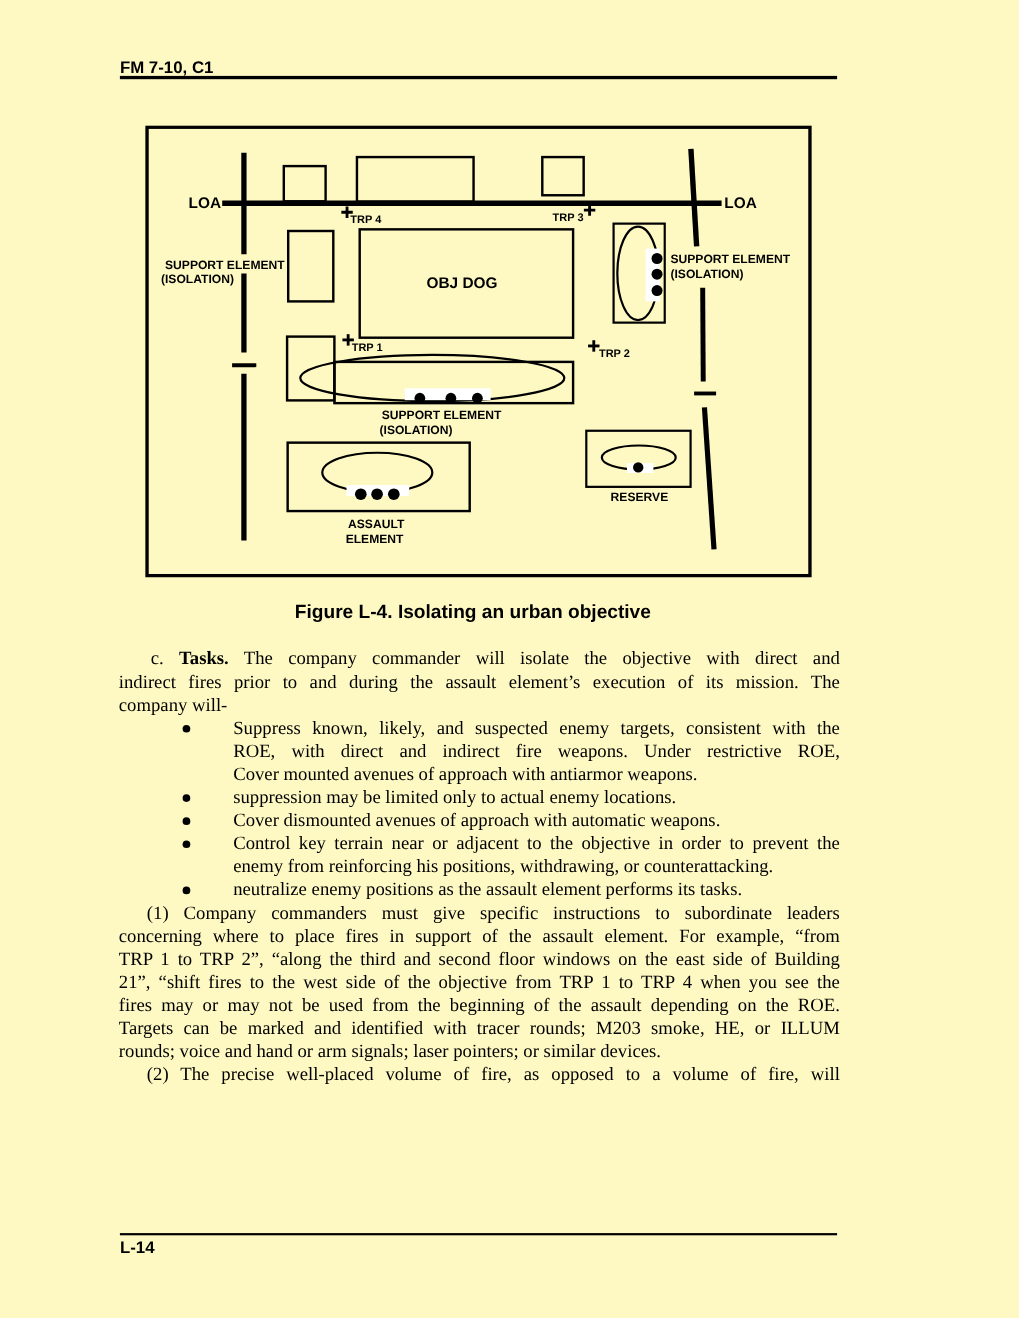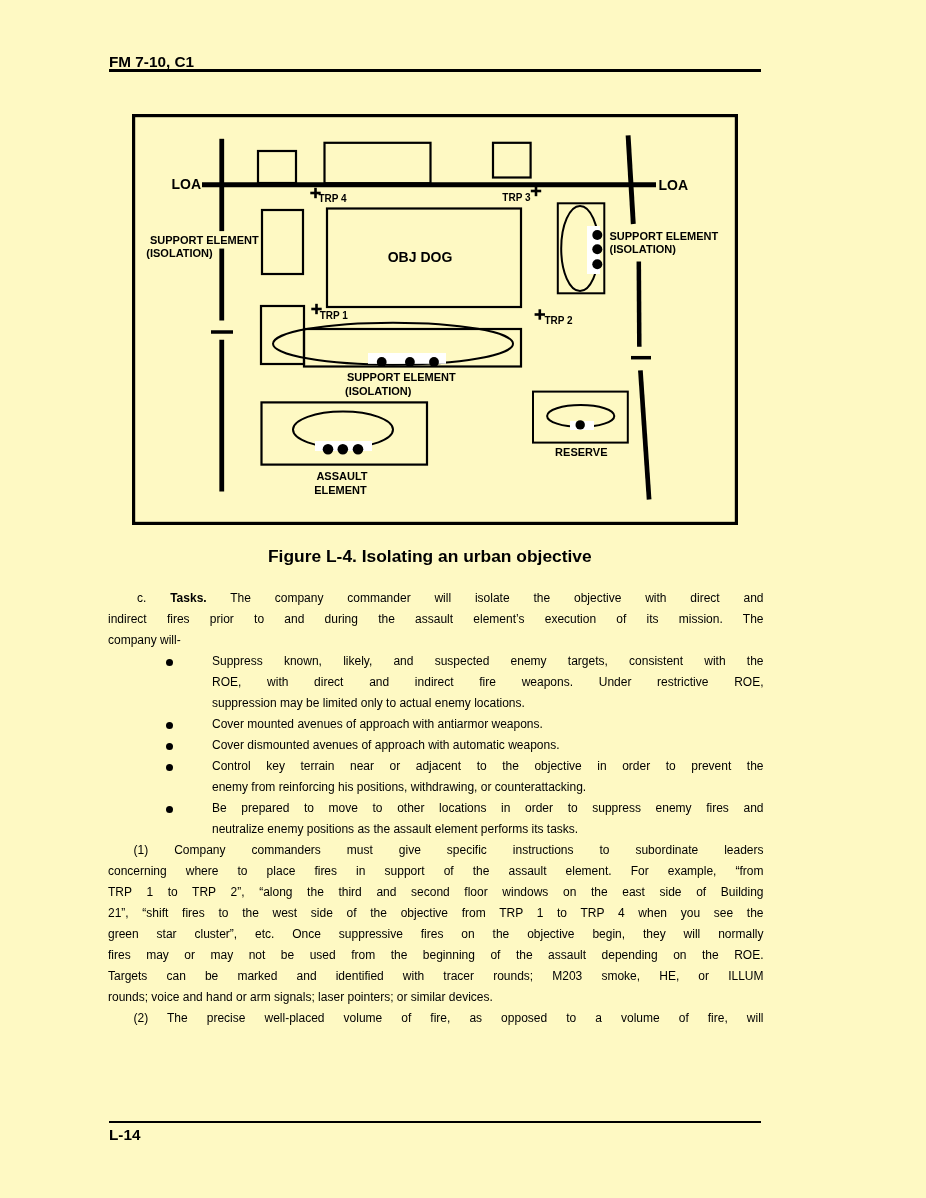--- a/index.html
+++ b/index.html
@@ -1,21 +1,21 @@
 <!DOCTYPE html>
 <html><head>
 <meta charset="utf-8">
 <style>
 html,body{margin:0;padding:0}
 #page{position:relative;width:926px;height:1198px;background:#fef9c3;overflow:hidden;color:#000}
 .abs{position:absolute}
 #hdr{position:absolute;left:109px;top:53px;font:bold 15.3px/18px "Liberation Sans",sans-serif}
 #hrule{position:absolute;left:108.6px;top:69.1px;width:652.4px;height:2.6px;background:#000}
 #cap{position:absolute;left:268px;top:546px;font:bold 17.4px/20px "Liberation Sans",sans-serif}
-#body{position:absolute;left:108px;top:588.3px;width:655.5px;font-family:Liberation Sans, sans-serif;font-size:12px;line-height:21px}
+#body{position:absolute;left:108px;top:588.3px;width:655.5px;font-family:Liberation Serif, serif;font-size:17px;line-height:21px}
 .ln{text-align:justify;text-align-last:justify;height:21px;overflow:visible}
 .lt{text-align:center;text-align-last:left;height:21px}
 .bl{margin-left:104px}
 .ind1{text-indent:29px}
 .ind2{text-indent:25.5px}
 .bu{position:absolute;width:7.4px;height:7.4px;border-radius:50%;background:#000}
 #frule{position:absolute;left:108.8px;top:1120.9px;width:652.2px;height:2.3px;background:#000}
 #ftr{position:absolute;left:109px;top:1126px;font:bold 15.3px/18px "Liberation Sans",sans-serif}
 </style>
 </head>
@@ -95,32 +95,30 @@
 <text x="449.3" y="341.8" font-size="11" text-anchor="middle">RESERVE</text>
 </g>
 </svg>
 <div id="cap">Figure L-4. Isolating an urban objective</div>
 <div id="body">
 <div class="ln ind1">c. <b>Tasks.</b> The company commander will isolate the objective with direct and</div>
 <div class="ln">indirect fires prior to and during the assault element’s execution of its mission. The</div>
 <div class="lt">company will-</div>
 <div class="ln bl">Suppress known, likely, and suspected enemy targets, consistent with the</div>
 <div class="ln bl">ROE, with direct and indirect fire weapons. Under restrictive ROE,</div>
+<div class="lt bl">Cover mounted avenues of approach with antiarmor weapons.</div>
 <div class="lt bl">suppression may be limited only to actual enemy locations.</div>
-<div class="lt bl">Cover mounted avenues of approach with antiarmor weapons.</div>
 <div class="lt bl">Cover dismounted avenues of approach with automatic weapons.</div>
 <div class="ln bl">Control key terrain near or adjacent to the objective in order to prevent the</div>
 <div class="lt bl">enemy from reinforcing his positions, withdrawing, or counterattacking.</div>
-<div class="ln bl">Be prepared to move to other locations in order to suppress enemy fires and</div>
 <div class="lt bl">neutralize enemy positions as the assault element performs its tasks.</div>
 <div class="ln ind2">(1) Company commanders must give specific instructions to subordinate leaders</div>
 <div class="ln">concerning where to place fires in support of the assault element. For example, “from</div>
 <div class="ln">TRP 1 to TRP 2”, “along the third and second floor windows on the east side of Building</div>
 <div class="ln">21”, “shift fires to the west side of the objective from TRP 1 to TRP 4 when you see the</div>
-<div class="ln">green star cluster”, etc. Once suppressive fires on the objective begin, they will normally</div>
 <div class="ln">fires may or may not be used from the beginning of the assault depending on the ROE.</div>
 <div class="ln">Targets can be marked and identified with tracer rounds; M203 smoke, HE, or ILLUM</div>
 <div class="lt">rounds; voice and hand or arm signals; laser pointers; or similar devices.</div>
 <div class="ln ind2">(2) The precise well-placed volume of fire, as opposed to a volume of fire, will</div>
 </div>
 <div class="bu" style="left:165.6px;top:659px"></div>
 <div class="bu" style="left:165.6px;top:722px"></div>
 <div class="bu" style="left:165.6px;top:743px"></div>
 <div class="bu" style="left:165.6px;top:764px"></div>
 <div class="bu" style="left:165.6px;top:806px"></div>

